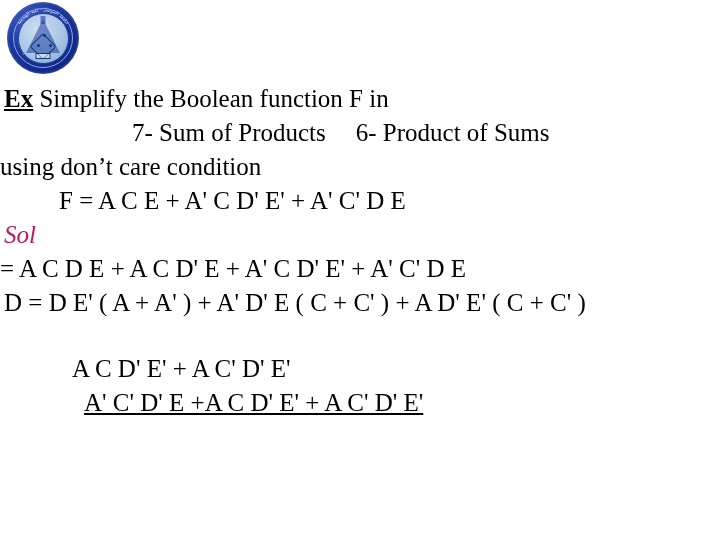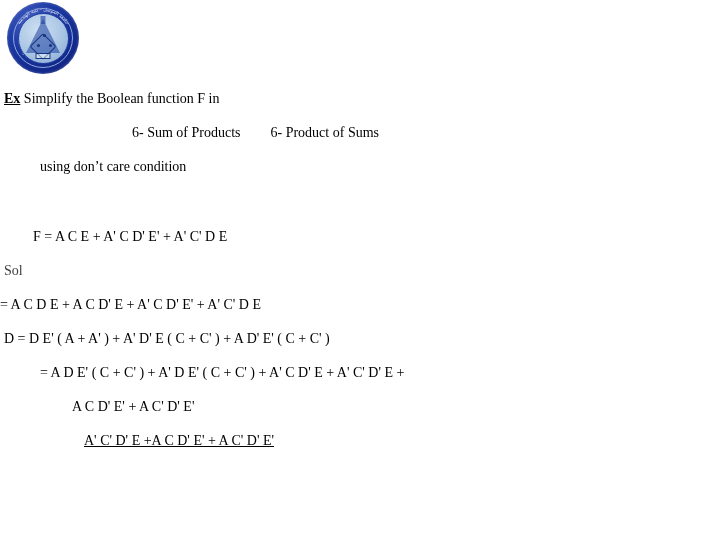--- a/index.html
+++ b/index.html
@@ -113,39 +113,40 @@
   }
 
   
   .content {
     position: absolute;
     left: 0;
     top: 82px;
     width: 720px;
   }
   .line {
-    font-size: 14px;
+    font-size: 25px;
     line-height: 34px;
     white-space: pre;
     color: #000000;
   }
   .red {
-    color: #404040;
+    color: #be185d;
+    font-style: italic;
   }
   .ex {
     font-weight: bold;
     text-decoration: underline;
   }
 
   
   .ind-0  { padding-left: 4px; }
   .ind-2  { }
-  .ind-3  { padding-left: 40px; }
-  .ind-4  { padding-left: 33px; margin-top: 36px; }
-  .ind-5  { padding-left: 72px; }
+  .ind-3  { }
+  .ind-4  { padding-left: 59px; }
+  .ind-5  { padding-left: 72px; margin-top: 32px; }
   .ind-6  { padding-left: 84px; text-decoration: underline; }
   .ind-7  { padding-left: 132px; }
   .gap-products { display: inline-block; width: 30px; }
 </style>
 </head>
 <body>
 
 <div class="slide">
 
   <div class="logo">
@@ -167,29 +168,28 @@
       <div class="logo-dot" style="left:18px; top:30px;"></div>
       <div class="logo-dot" style="left:30px; top:30px;"></div>
       <div class="logo-base"></div>
     </div>
   </div>
 
   <div class="content">
 
     <div class="line ind-0"><span class="ex">Ex</span> <span>Simplify the Boolean function F in</span></div>
 
-    <div class="line ind-7"><span>6- Sum of Products</span><span class="gap-products"></span><span>6- Product of Sums</span></div>
+    <div class="line ind-7"><span>7- Sum of Products</span><span class="gap-products"></span><span>6- Product of Sums</span></div>
 
     <div class="line ind-3">using don’t care condition</div>
 
     <div class="line ind-4">F = A C E + A' C D' E' + A' C' D E</div>
 
 
     <div class="line ind-0 red">Sol</div>
 
     <div class="line ind-2">= A C D E + A C D' E + A' C D' E' + A' C' D E</div>
     <div class="line ind-0">D = D E' ( A + A' ) + A' D' E ( C + C' ) + A D' E' ( C + C' )</div>
-    <div class="line ind-3">= A D E' ( C + C' ) + A' D E' ( C + C' ) + A' C D' E + A' C' D' E +</div>
     <div class="line ind-5">A C D' E' + A C' D' E'</div>
     <div class="line ind-6">A' C' D' E +A C D' E' + A C' D' E'</div>
 
   </div>
 </div>
 
 </body></html>

